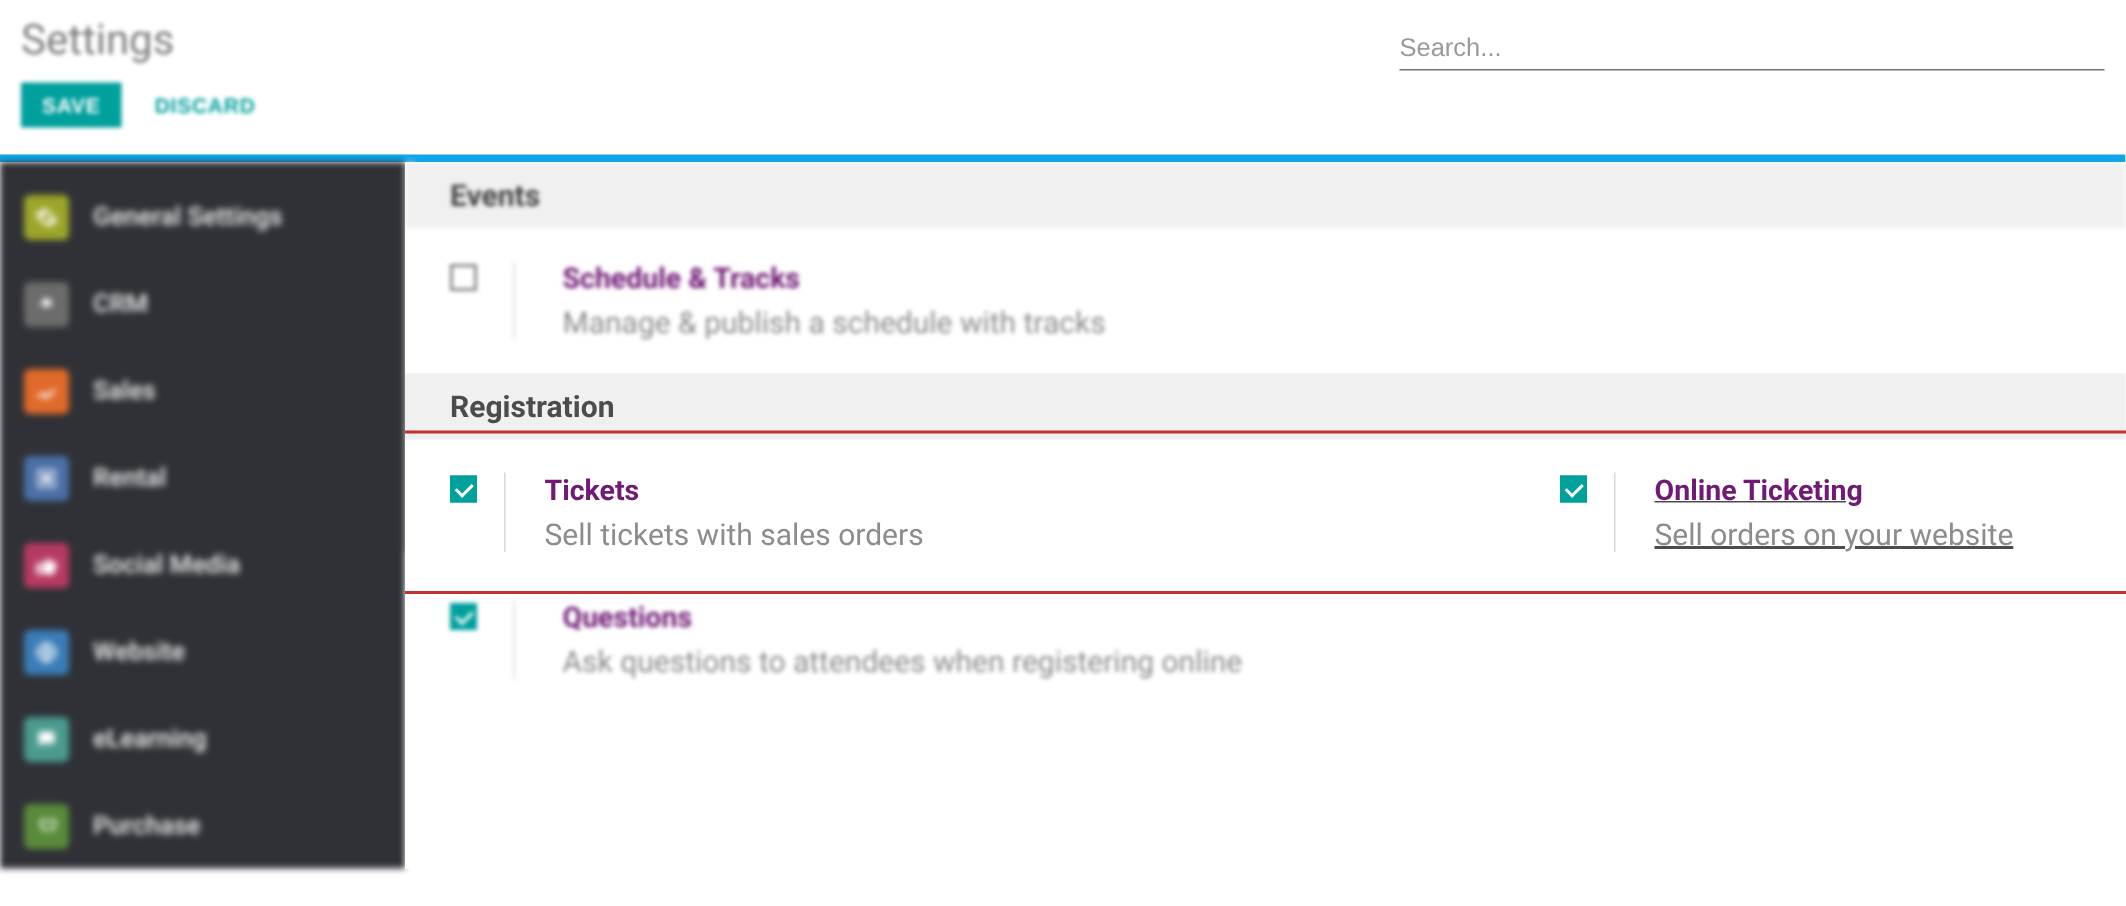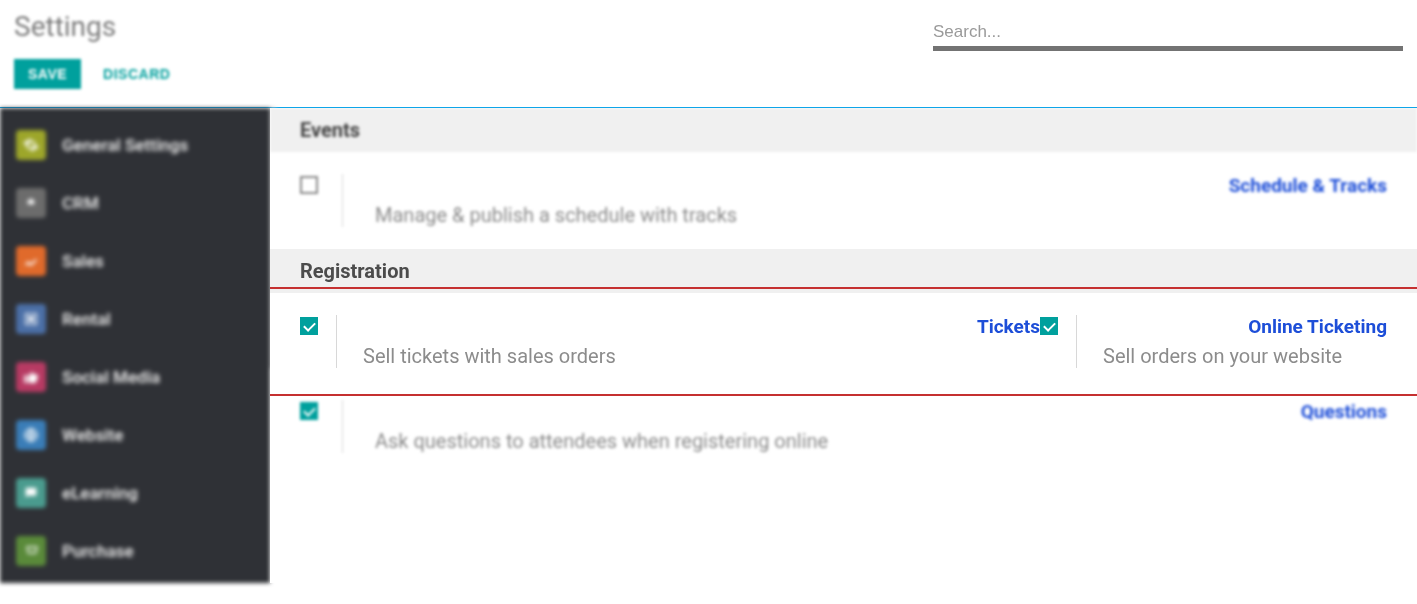--- a/index.html
+++ b/index.html
@@ -1,28 +1,28 @@
 <!DOCTYPE html>
 <html><head>
 <meta charset="utf-8">
 <style>
 * { box-sizing: border-box; margin: 0; padding: 0; }
 body { font-family: -apple-system, BlinkMacSystemFont, "Segoe UI", Roboto, Helvetica, Arial, sans-serif; color: #4c4c4c; background: #fff; width: 1417px; height: 604px; overflow: hidden; position: relative; }
 
 .topbar { padding: 10px 14px 0 14px; display: flex; align-items: flex-start; justify-content: space-between; }
 .page-title { font-size: 28px; color: #7c7c7c; font-weight: 400; filter: blur(1.5px); }
 .search-wrap { width: 470px; margin-top: 8px; }
-.search-input { width: 100%; border: none; border-bottom: 5px solid #737373; font-size: 17px; padding: 4px 0; color: #666; background: transparent; outline: none; }
+.search-input { width: 100%; border: none; border-bottom: 1px solid #737373; font-size: 17px; padding: 4px 0; color: #666; background: transparent; outline: none; }
 .search-input::placeholder { color: #9a9a9a; }
 
 .actions { padding: 8px 14px 18px 14px; display: flex; align-items: center; gap: 22px; filter: blur(1.5px); }
 .save-btn { background: #00a09d; color: #fff; border: none; padding: 7px 14px; font-weight: 700; font-size: 14px; letter-spacing: 0.5px; cursor: pointer; }
 .discard-btn { background: none; border: none; color: #00a09d; font-weight: 700; font-size: 14px; letter-spacing: 0.5px; cursor: pointer; }
 
-.layout { display: flex; height: calc(604px - 128px); border-top: 1px solid #0ea5e9; }
+.layout { display: flex; height: calc(604px - 128px); border-top: 5px solid #0ea5e9; }
 
 .sidebar { width: 270px; background: #2f3136; color: #dcdcdc; padding-top: 8px; filter: blur(2px); position: relative; }
 .sidebar::after { content:""; position:absolute; right:-6px; top:0; width:6px; height:260px; background:#c9c9c9; }
 .side-item { display: flex; align-items: center; gap: 16px; padding: 14px 16px; font-size: 17px; font-weight: 600; color: #e4e4e4; cursor: pointer; }
 .side-icon { width: 30px; height: 30px; border-radius: 4px; display: flex; align-items: center; justify-content: center; flex-shrink: 0; }
 .ic-general { background: #9da62a; }
 .ic-crm { background: #6c6c6c; }
 .ic-sales { background: #e06a2b; }
 .ic-rental { background: #4b6fa6; }
 .ic-social { background: #b73a63; }
@@ -35,31 +35,31 @@
 .section-header { background: #f0f0f0; padding: 10px 30px; font-size: 20px; font-weight: 700; color: #4c4c4c; }
 .section-header.blurry { filter: blur(1.5px); color: #444; }
 
 .option-row { display: flex; align-items: flex-start; padding: 22px 30px; gap: 20px; }
 .opt-check { flex-shrink: 0; padding-top: 2px; }
 .checkbox { width: 18px; height: 18px; border: 2px solid #888; display: flex; align-items: center; justify-content: center; cursor: pointer; background: #fff; }
 .checkbox.checked { background: #00a09d; border-color: #00a09d; }
 .checkbox.checked::after { content: ""; width: 5px; height: 9px; border: solid #fff; border-width: 0 2px 2px 0; transform: rotate(45deg); margin-top: -2px; }
 .divider { width: 1px; align-self: stretch; background: #d8d8d8; margin: 0 12px 0 4px; }
 .opt-text { flex: 1; }
-.opt-title { font-size: 19px; font-weight: 700; color: #1d4ed8; margin-bottom: 6px; text-align: right; }
+.opt-title { font-size: 19px; font-weight: 700; color: #701a75; margin-bottom: 6px; }
 .opt-desc { font-size: 20px; color: #8c8c8c; }
 
 .blurry-row { filter: blur(1.5px); }
 
 .highlight-box { position: absolute; border: 2px solid #c53030; pointer-events: none; }
 
 .reg-row { display: flex; padding: 22px 30px; gap: 0; }
 .reg-col { display: flex; align-items: flex-start; gap: 14px; }
 .reg-col.left { flex: 0 0 740px; }
-.reg-col.right { flex: 1; }
+.reg-col.right { flex: 1; text-decoration: underline; }
 
 </style>
 </head>
 <body>
 
 <div class="topbar">
   <div class="page-title">Settings</div>
   <div class="search-wrap">
     <input class="search-input" type="text" placeholder="Search..." style="">
   </div>

